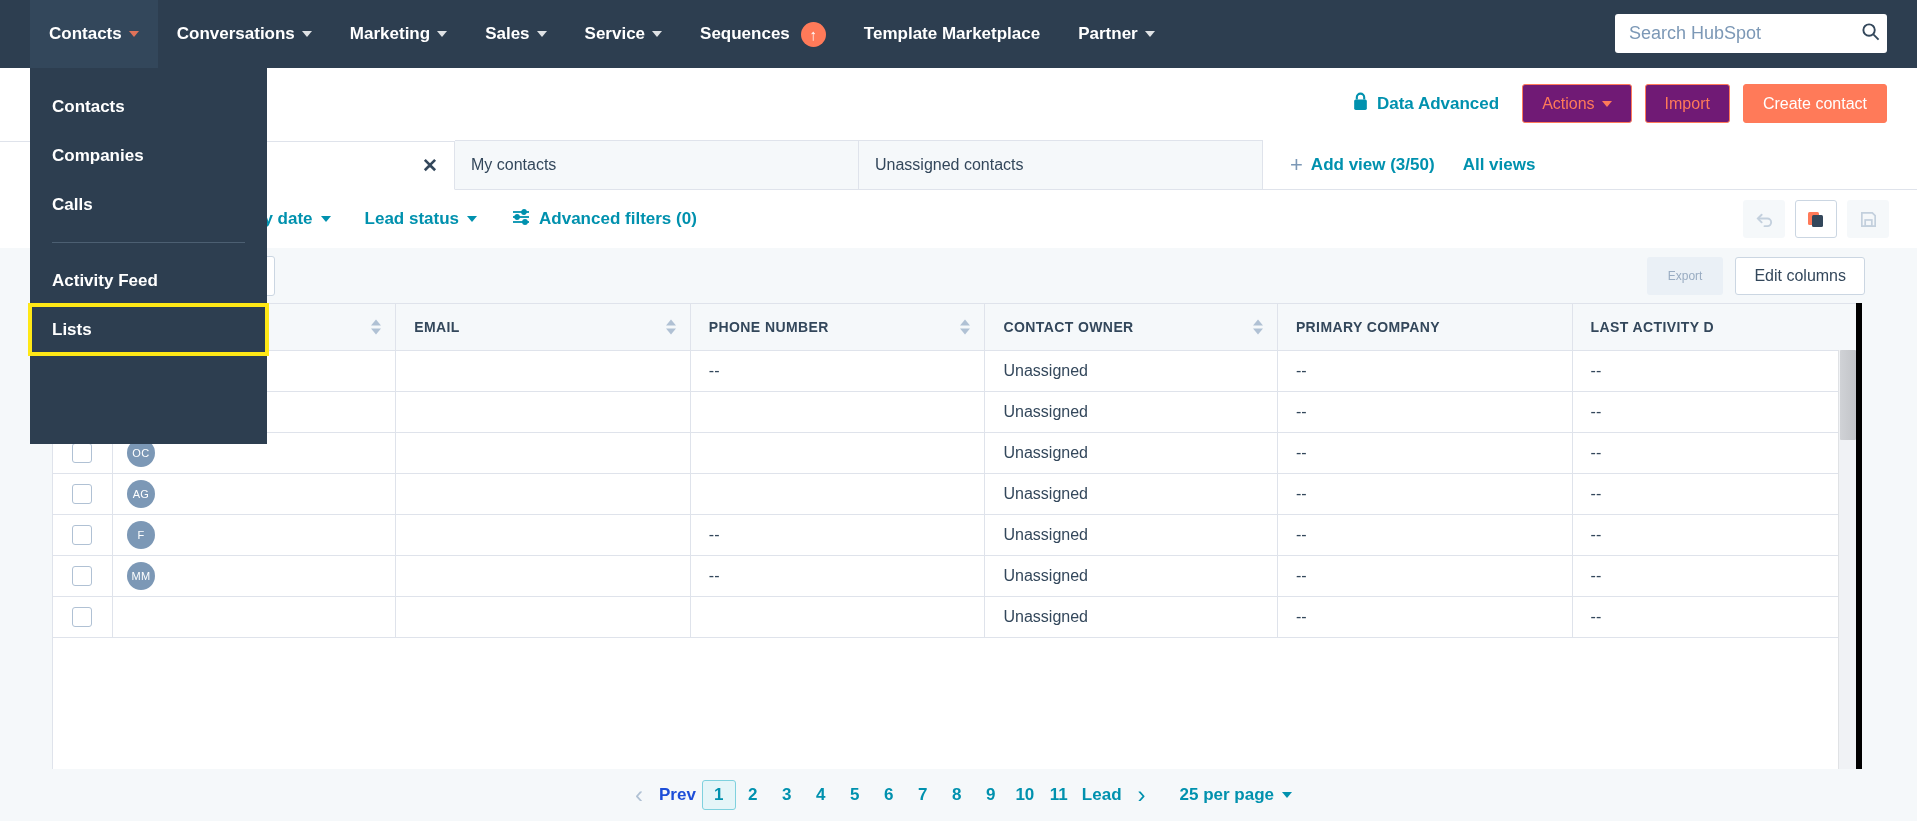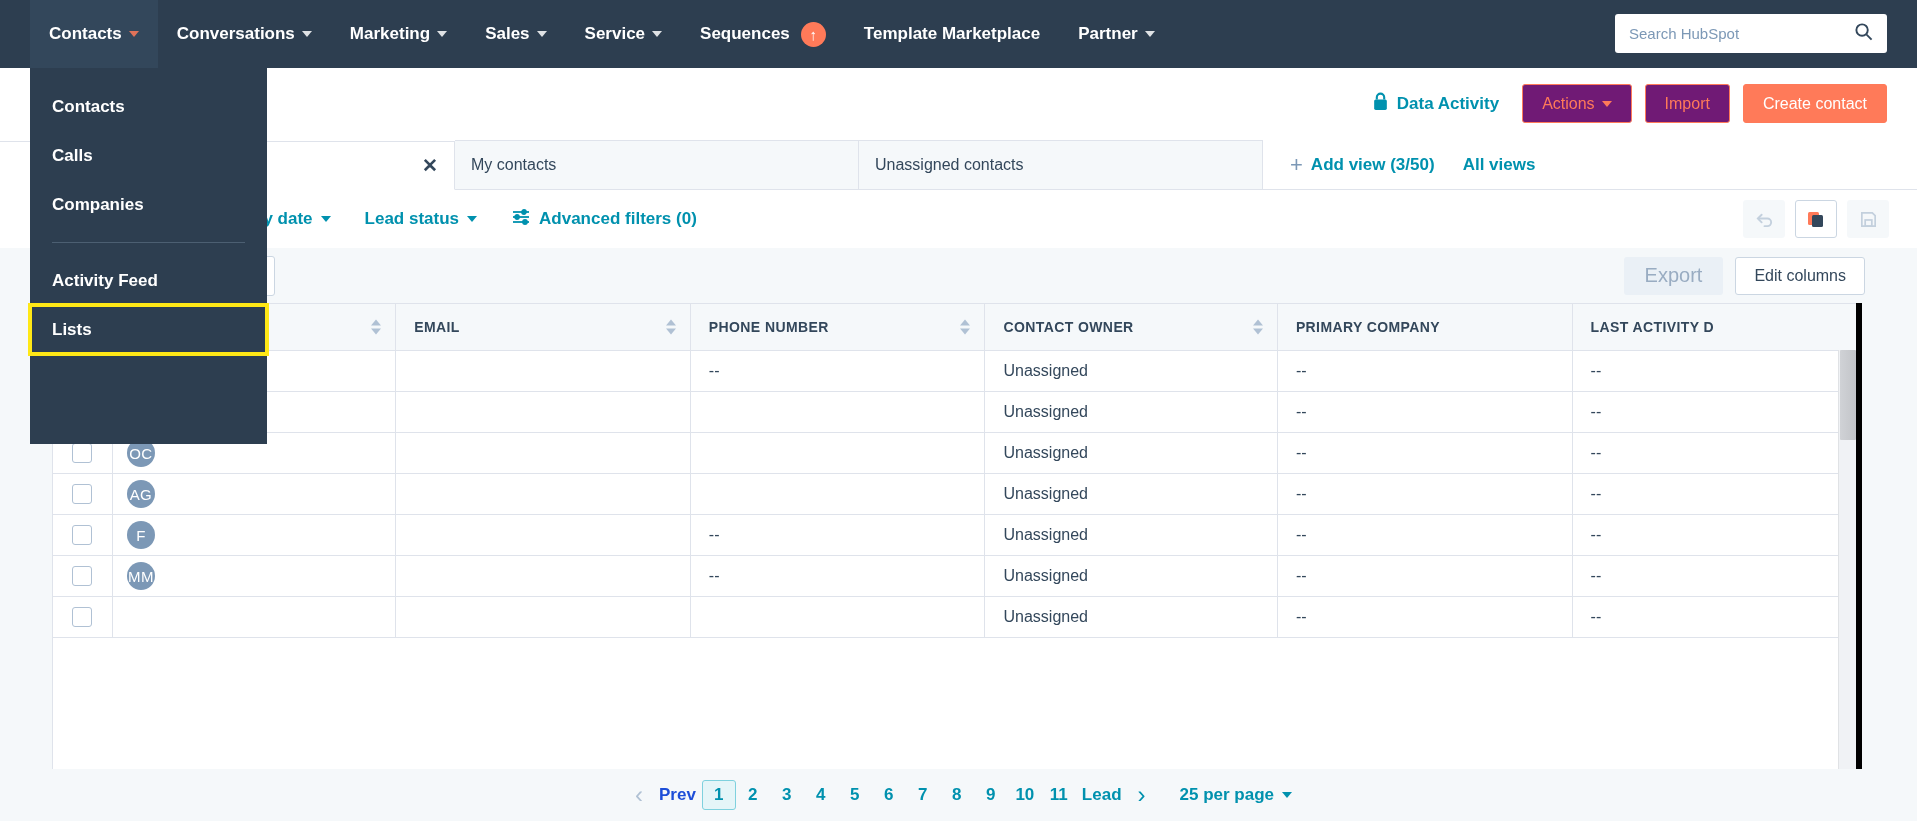--- a/index.html
+++ b/index.html
@@ -42,21 +42,21 @@
   }
   .nav-search {
     position: absolute; right: 30px; top: 14px;
     width: 272px; height: 39px;
     background: #fff; border-radius: 3px;
     display: flex; align-items: center; padding: 0 14px;
   }
   .nav-search input {
     border: 0; outline: 0; flex: 1;
     font-family: "Liberation Sans", sans-serif;
-    font-size: 15px; color: #33475b;
+    font-size: 18px; color: #33475b;
   }
   .nav-search input::placeholder { color: #7c98b6; }
   .nav-search .s-icon { color: #33475b; }
 
   
   .dropdown {
     position: absolute; top: 68px; left: 30px;
     width: 237px; height: 376px;
     background: #2d3e50;
     z-index: 60;
@@ -178,21 +178,21 @@
   .tbl-search input {
     border: 0; outline: 0; width: 100%;
     font-family: "Liberation Sans", sans-serif; font-size: 16px; color: #33475b;
   }
   .tbl-search input::placeholder { color: #7c98b6; }
   .toolbar-right {
     position: absolute; right: 52px; display: flex; align-items: center; gap: 12px;
   }
   .btn-ghost {
     height: 38px; padding: 0 20px; border-radius: 3px;
-    display: inline-flex; align-items: center; font-size: 20px;
+    display: inline-flex; align-items: center; font-size: 12px;
     background: #eaf0f6; color: #99acc2; border: 1px solid transparent;
     cursor: default;
   }
   .btn-bordered {
     height: 38px; padding: 0 18px; border-radius: 3px;
     display: inline-flex; align-items: center; font-size: 16px;
     background: #fff; color: #33475b; border: 1px solid #cbd6e2; cursor: pointer;
   }
 
   
@@ -222,21 +222,21 @@
     font-size: 16px; color: #33475b; padding: 0 18px; white-space: nowrap;
   }
   td.c-check, th.c-check { width: 52px; padding: 0; text-align: center; border-right: 1px solid #dfe3eb; }
   .chk {
     width: 20px; height: 20px; border: 1px solid #b0c1d4; border-radius: 3px;
     background: #fff; display: inline-block; vertical-align: middle; cursor: pointer;
   }
   td.c-name { width: 248px; padding-left: 14px; }
   .avatar {
     width: 28px; height: 28px; border-radius: 50%;
-    background: #7c98b6; color: #fff; font-size: 15px;
+    background: #7c98b6; color: #fff; font-size: 11px;
     display: inline-flex; align-items: center; justify-content: center;
     letter-spacing: .3px;
   }
   .scroll-v {
     position: absolute; right: 0; top: 47px; width: 18px; height: 471px;
     background: #f0f2f5; border-left: 1px solid #e0e2e5;
   }
   .scroll-v .thumb {
     position: absolute; top: 0; left: 1px; width: 16px; height: 90px;
     background: linear-gradient(90deg,#d0d2d6,#c2c4c8);
@@ -328,42 +328,42 @@
         <circle cx="8.5" cy="8.5" r="6"></circle>
           <line x1="13" y1="13" x2="18.5" y2="18.5"></line>
       </svg>
     </span>
   </div>
 </div>
 
 <div class="dropdown" id="ddRoot">
   <div id="ddTop">
       <div class="dd-item">Contacts</div>
+      <div class="dd-item">Companies</div>
       <div class="dd-item">Calls</div>
-      <div class="dd-item">Companies</div>
     </div>
   <div class="dd-divider"></div>
   <div id="ddBottom">
       <div class="dd-item">Activity Feed</div>
       <div class="dd-item highlighted">Lists</div>
     </div>
 </div>
 
 <div class="page">
 
   <div class="page-header">
     <div class="header-actions">
       <div class="data-quality">
         <span>
           <svg width="17" height="19" viewBox="0 0 16 18" fill="#0091ae">
             <rect x="2" y="7" width="12" height="10" rx="1.5"></rect>
             <path d="M4.5 7V5a3.5 3.5 0 0 1 7 0v2" fill="none" stroke="#0091ae" stroke-width="2"></path>
           </svg>
         </span>
-        <span>Data Activity</span>
+        <span>Data Advanced</span>
       </div>
       <div class="btn btn-outline">
         <span>Actions</span>
         <span class="caret-dn"></span>
       </div>
       <div class="btn btn-outline">
         <span>Import</span>
       </div>
       <div class="btn btn-primary">
         <span>Create contact</span>

